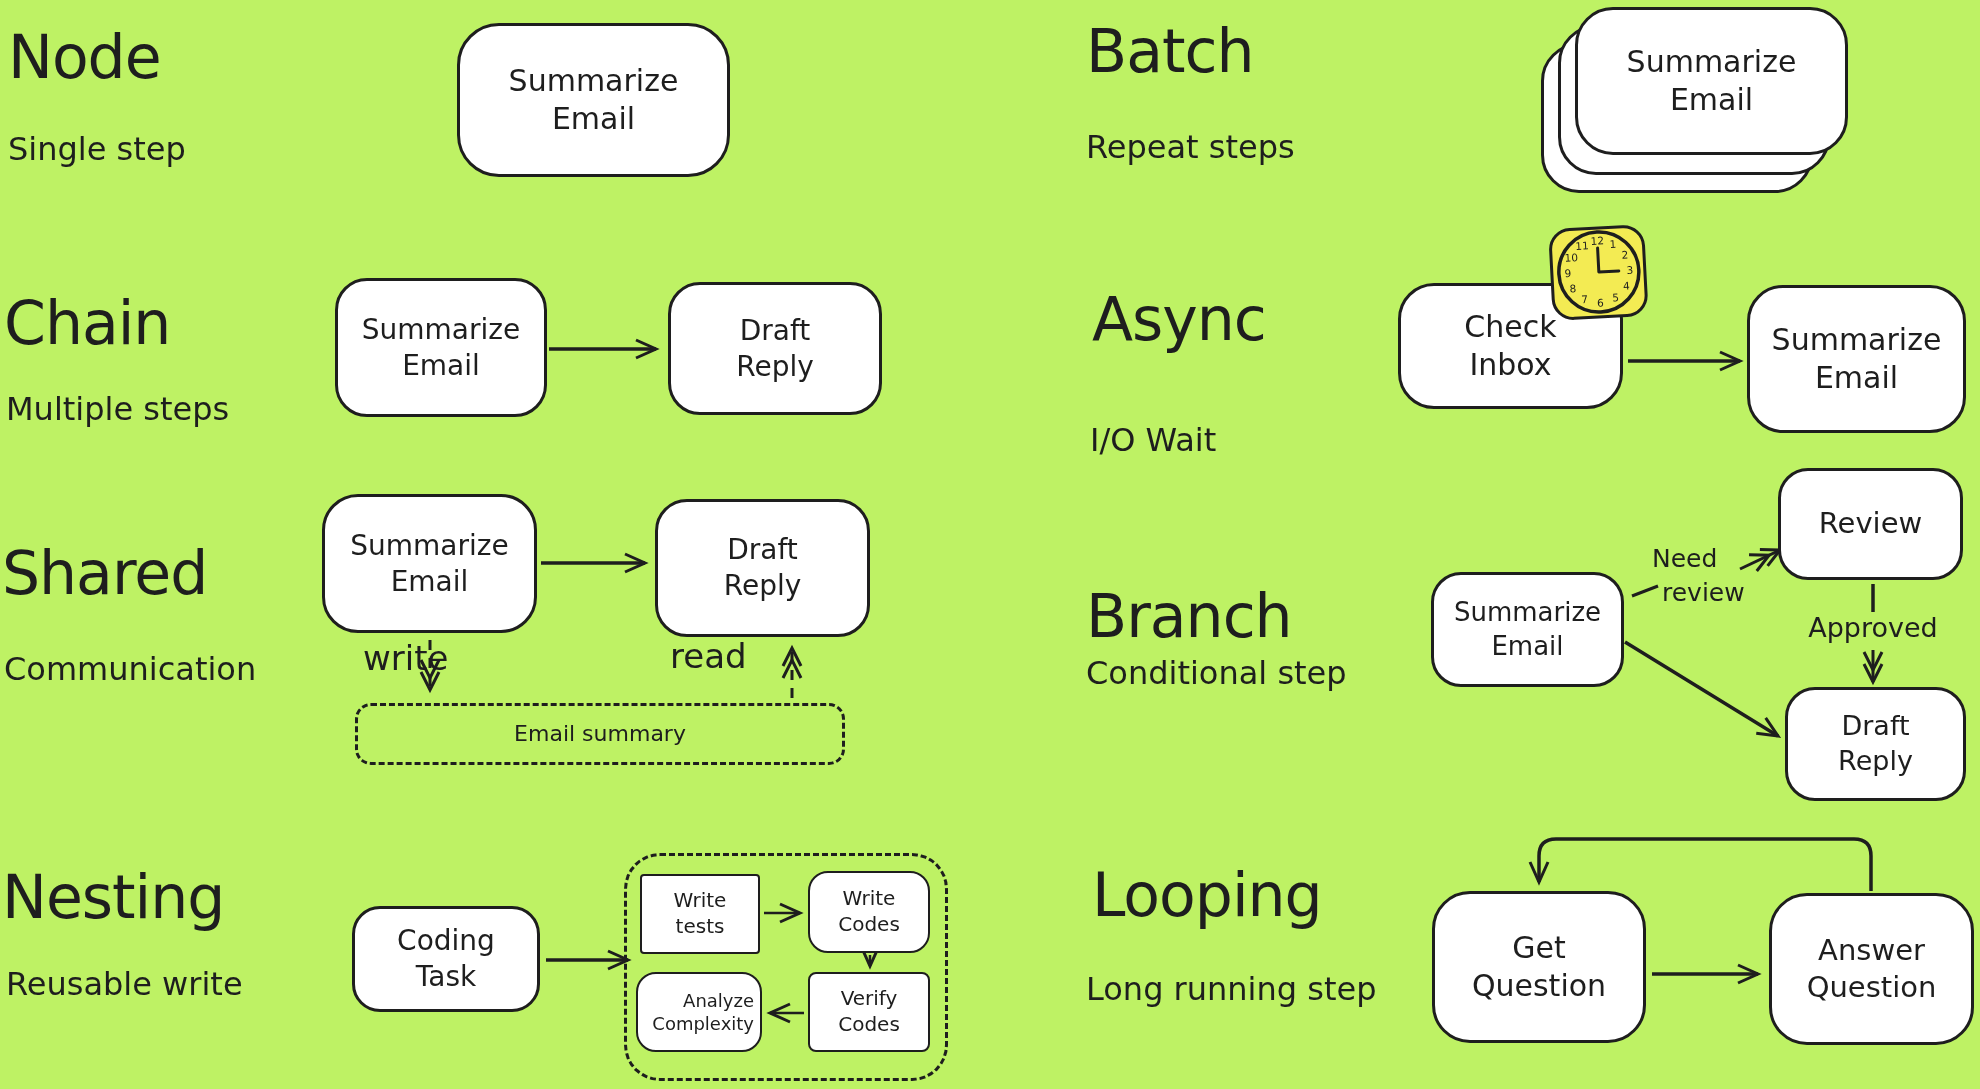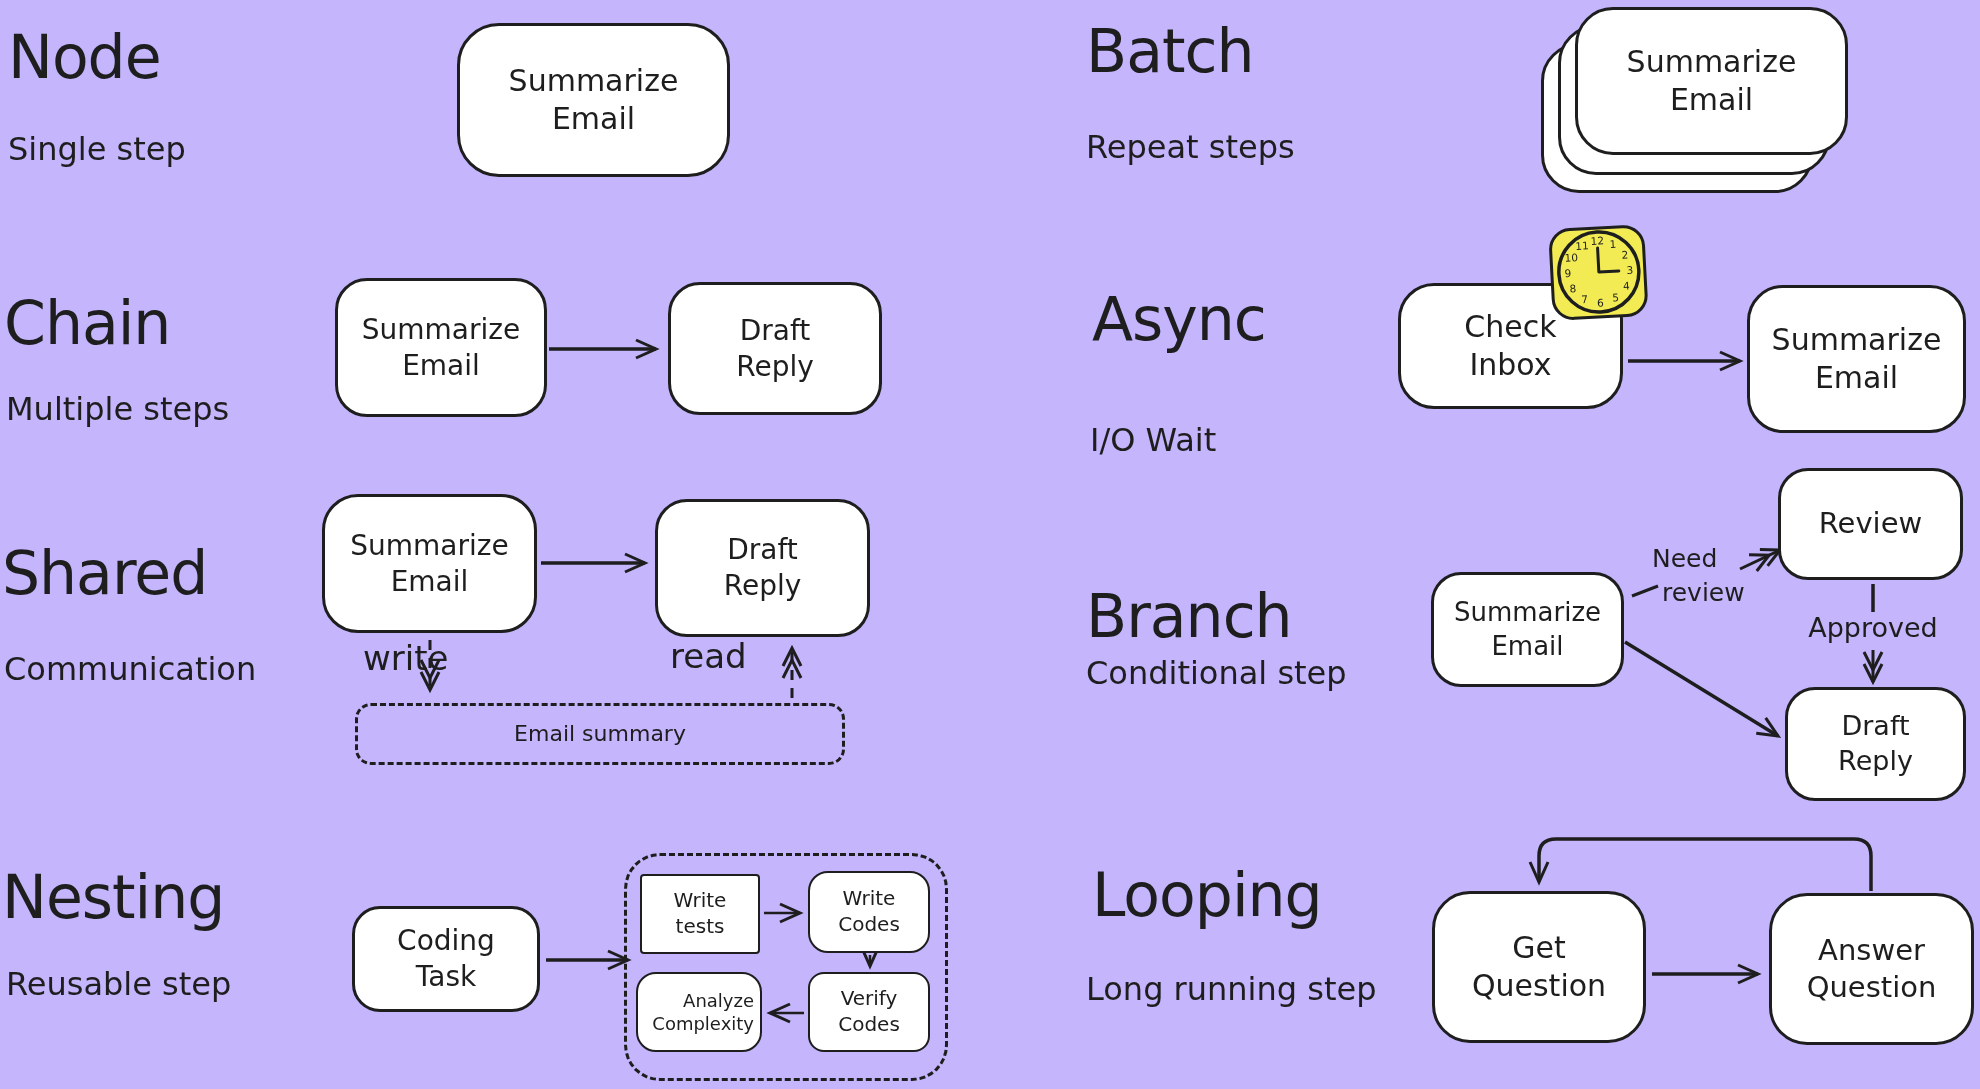--- a/index.html
+++ b/index.html
@@ -1,16 +1,16 @@
 <!DOCTYPE html>
 <html><head>
 <meta charset="utf-8">
 <style>
   html,body{margin:0;padding:0;background:#ffffff;}
-  .canvas{position:relative;width:1980px;height:1089px;background:#c4b5fd;overflow:hidden;
+  .canvas{position:relative;width:1980px;height:1089px;background:#bef264;overflow:hidden;
           font-family:"DejaVu Sans",sans-serif;color:#1e1e1e;}
   .connectors{position:absolute;left:0;top:0;z-index:1;}
   .title{position:absolute;font-size:60px;letter-spacing:-1px;white-space:nowrap;z-index:2;}
   .subtitle{position:absolute;font-size:32px;white-space:nowrap;z-index:2;}
   .box{position:absolute;background:#ffffff;border:3px solid #1e1e1e;display:flex;align-items:center;
        justify-content:center;text-align:center;line-height:1.28;z-index:2;box-sizing:border-box;}
   .box span{display:block;}
   .dashedbox{border-style:dashed;background:transparent;}
   .ghost{background:#ffffff;}
   .lbl{position:absolute;z-index:3;white-space:nowrap;}
@@ -77,35 +77,35 @@
   <div class="box" style="left:655px;top:499px;width:215px;height:138px;border-radius:32px;font-size:28px;">
     <span style="width:100px;">Draft Reply</span>
   </div>
   <div class="lbl" style="left:363px;top:638px;font-size:34px;">write</div>
   <div class="lbl" style="left:670px;top:636px;font-size:34px;">read</div>
   <div class="box dashedbox" style="left:355px;top:703px;width:490px;height:62px;border-radius:16px;font-size:22px;">
     <span>Email summary</span>
   </div>
 
   <div class="title" style="left:2px;top:862px;">Nesting</div>
-  <div class="subtitle" style="left:6px;top:965px;">Reusable step</div>
+  <div class="subtitle" style="left:6px;top:965px;">Reusable write</div>
   <div class="box" style="left:352px;top:906px;width:188px;height:106px;border-radius:28px;font-size:28px;">
     <span style="width:110px;">Coding Task</span>
   </div>
   <div class="box dashedbox" style="left:624px;top:853px;width:324px;height:228px;border-radius:36px;"></div>
   <div class="box" style="left:640px;top:874px;width:120px;height:80px;border-radius:4px;font-size:20px;border-width:2.5px;">
     <span style="width:80px;">Write tests</span>
   </div>
   <div class="box" style="left:808px;top:871px;width:122px;height:82px;border-radius:20px;font-size:20px;border-width:2.5px;">
     <span style="width:80px;">Write Codes</span>
   </div>
   <div class="box" style="left:636px;top:972px;width:126px;height:80px;border-radius:20px;font-size:18px;border-width:2.5px;">
     <span style="width:110px;text-align:right;">Analyze Complexity</span>
   </div>
-  <div class="box" style="left:808px;top:972px;width:122px;height:80px;border-radius:16px;font-size:20px;border-width:2.5px;">
+  <div class="box" style="left:808px;top:972px;width:122px;height:80px;border-radius:8px;font-size:20px;border-width:2.5px;">
     <span style="width:85px;">Verify Codes</span>
   </div>
 
   <div class="title" style="left:1086px;top:16px;">Batch</div>
   <div class="subtitle" style="left:1086px;top:128px;">Repeat steps</div>
   <div class="box ghost" style="left:1541px;top:43px;width:272px;height:150px;border-radius:38px;"></div>
   <div class="box ghost" style="left:1558px;top:25px;width:272px;height:150px;border-radius:38px;"></div>
   <div class="box" style="left:1575px;top:7px;width:273px;height:148px;border-radius:38px;font-size:30px;">
     <span style="width:190px;">Summarize Email</span>
   </div>

